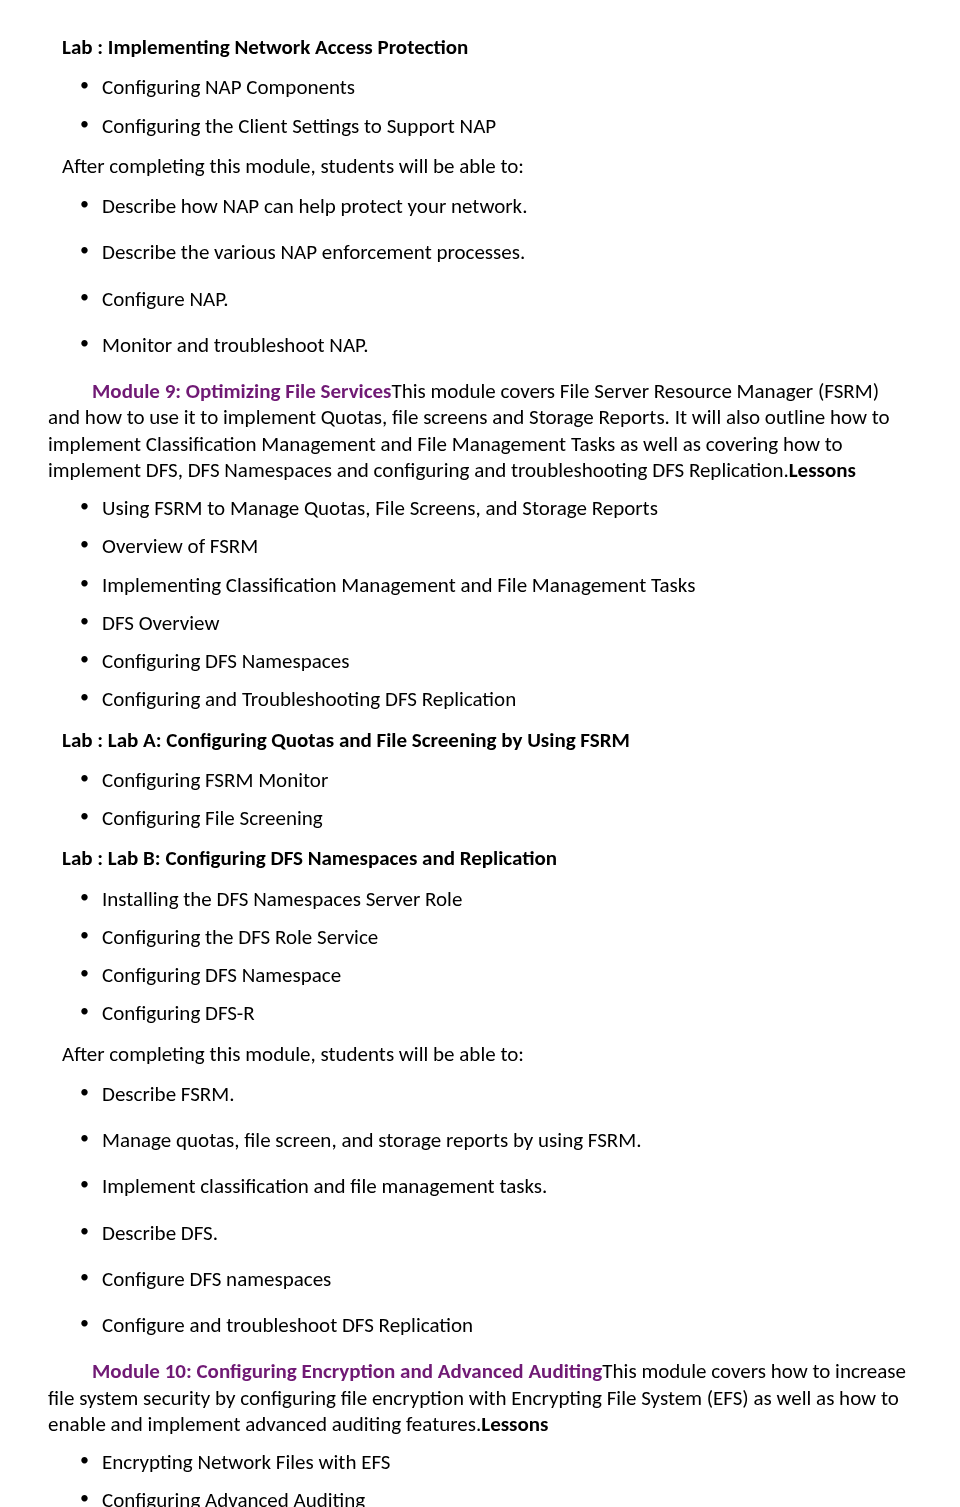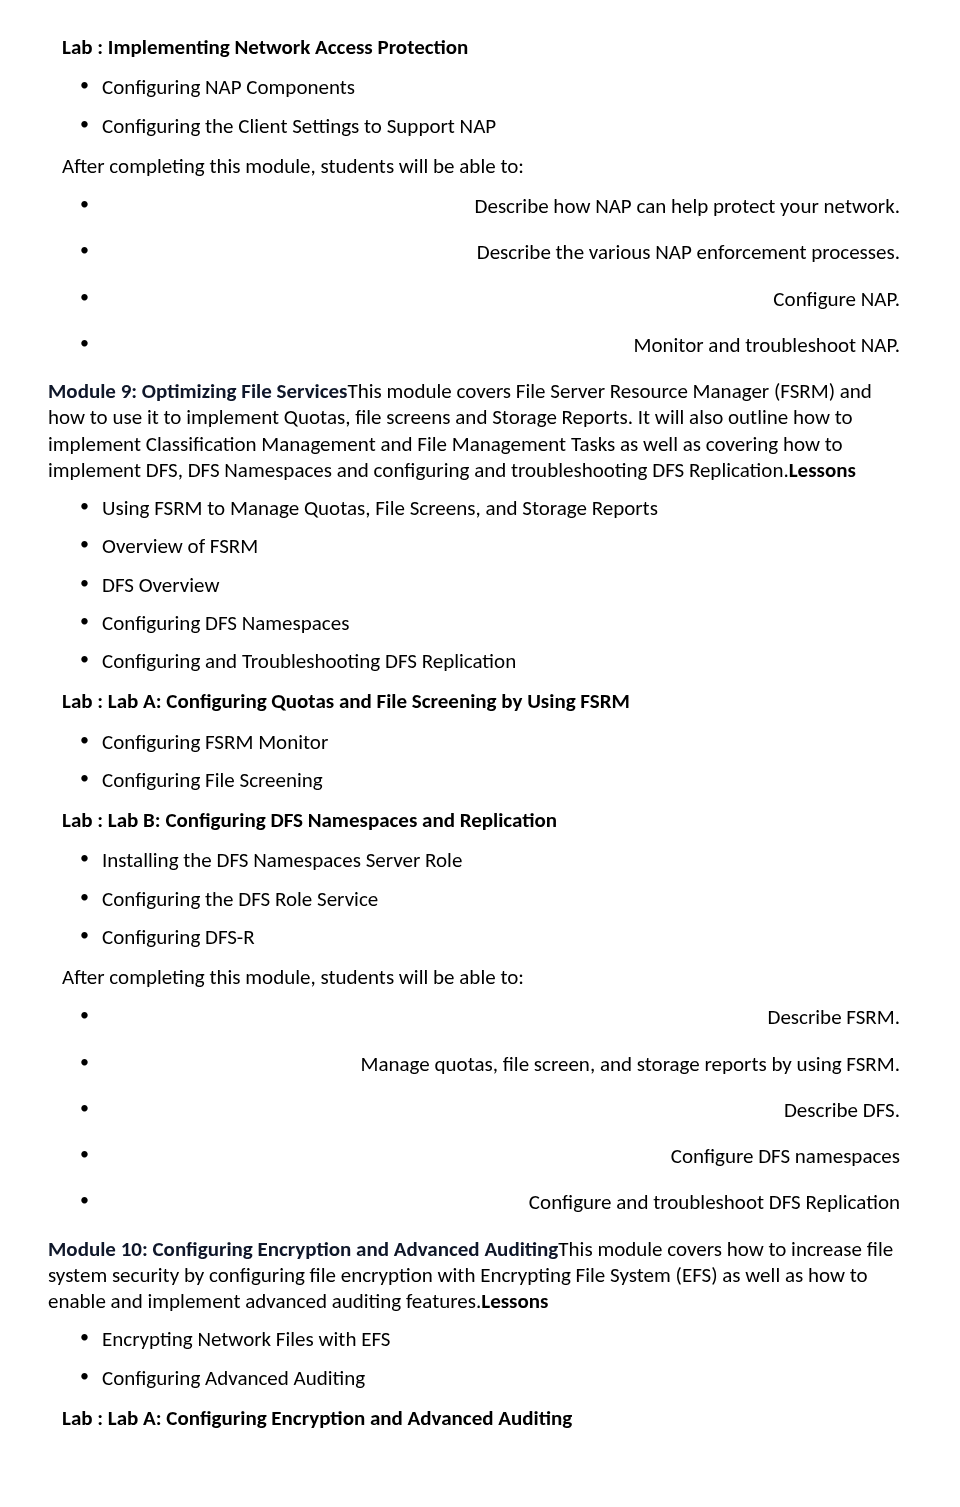--- a/index.html
+++ b/index.html
@@ -6,41 +6,40 @@
     font-family: Calibri, "Segoe UI", Arial, sans-serif;
     font-size: 21px;
     color: #000;
     margin: 0;
     padding: 20px 48px 20px 48px;
     line-height: 1.25;
     width: 960px;
     box-sizing: border-box;
   }
   .bold { font-weight: 700; }
-  .link { color: #0f172a; font-weight: 700; }
+  .link { color: #701a75; font-weight: 700; margin-left: 44px; }
   ul {
     list-style: none;
     margin: 0;
     padding: 0;
   }
   ul.bullets > li {
     position: relative;
     padding-left: 42px;
     margin: 12px;
   }
   ul.bullets > li::before {
     content: "•";
     position: absolute;
     left: 20px;
     top: 0;
     font-size: 18px;
   }
   ul.spaced > li {
     margin-bottom: 20px;
-    text-align: right;
   }
   p { margin: 14px; }
   .block { margin: 0; }
 </style>
 </head>
 <body>
 
 <p class="bold">Lab : Implementing Network Access Protection</p>
 <ul class="bullets">
   <li>Configuring NAP Components</li>
@@ -53,41 +52,44 @@
   <li>Configure NAP.</li>
   <li>Monitor and troubleshoot NAP.</li>
 </ul>
 
 <p class="block">
   <span class="link">Module 9: Optimizing File Services</span><span>This module covers File Server Resource Manager (FSRM) and how to use it to implement Quotas, file screens and Storage Reports. It will also outline how to implement Classification Management and File Management Tasks as well as covering how to implement DFS, DFS Namespaces and configuring and troubleshooting DFS Replication.</span><span class="bold">Lessons</span>
 </p>
 <ul class="bullets">
   <li>Using FSRM to Manage Quotas, File Screens, and Storage Reports</li>
   <li>Overview of FSRM</li>
+  <li>Implementing Classification Management and File Management Tasks</li>
   <li>DFS Overview</li>
   <li>Configuring DFS Namespaces</li>
   <li>Configuring and Troubleshooting DFS Replication</li>
 </ul>
 
 <p class="bold">Lab : Lab A: Configuring Quotas and File Screening by Using FSRM</p>
 <ul class="bullets">
   <li>Configuring FSRM Monitor</li>
   <li>Configuring File Screening</li>
 </ul>
 
 <p class="bold">Lab : Lab B: Configuring DFS Namespaces and Replication</p>
 <ul class="bullets">
   <li>Installing the DFS Namespaces Server Role</li>
   <li>Configuring the DFS Role Service</li>
+  <li>Configuring DFS Namespace</li>
   <li>Configuring DFS-R</li>
 </ul>
 <p>After completing this module, students will be able to:</p>
 <ul class="bullets spaced">
   <li>Describe FSRM.</li>
   <li>Manage quotas, file screen, and storage reports by using FSRM.</li>
+  <li>Implement classification and file management tasks.</li>
   <li>Describe DFS.</li>
   <li>Configure DFS namespaces</li>
   <li>Configure and troubleshoot DFS Replication</li>
 </ul>
 
 <p class="block">
   <span class="link">Module 10: Configuring Encryption and Advanced Auditing</span><span>This module covers how to increase file system security by configuring file encryption with Encrypting File System (EFS) as well as how to enable and implement advanced auditing features.</span><span class="bold">Lessons</span>
 </p>
 <ul class="bullets">
   <li>Encrypting Network Files with EFS</li>

